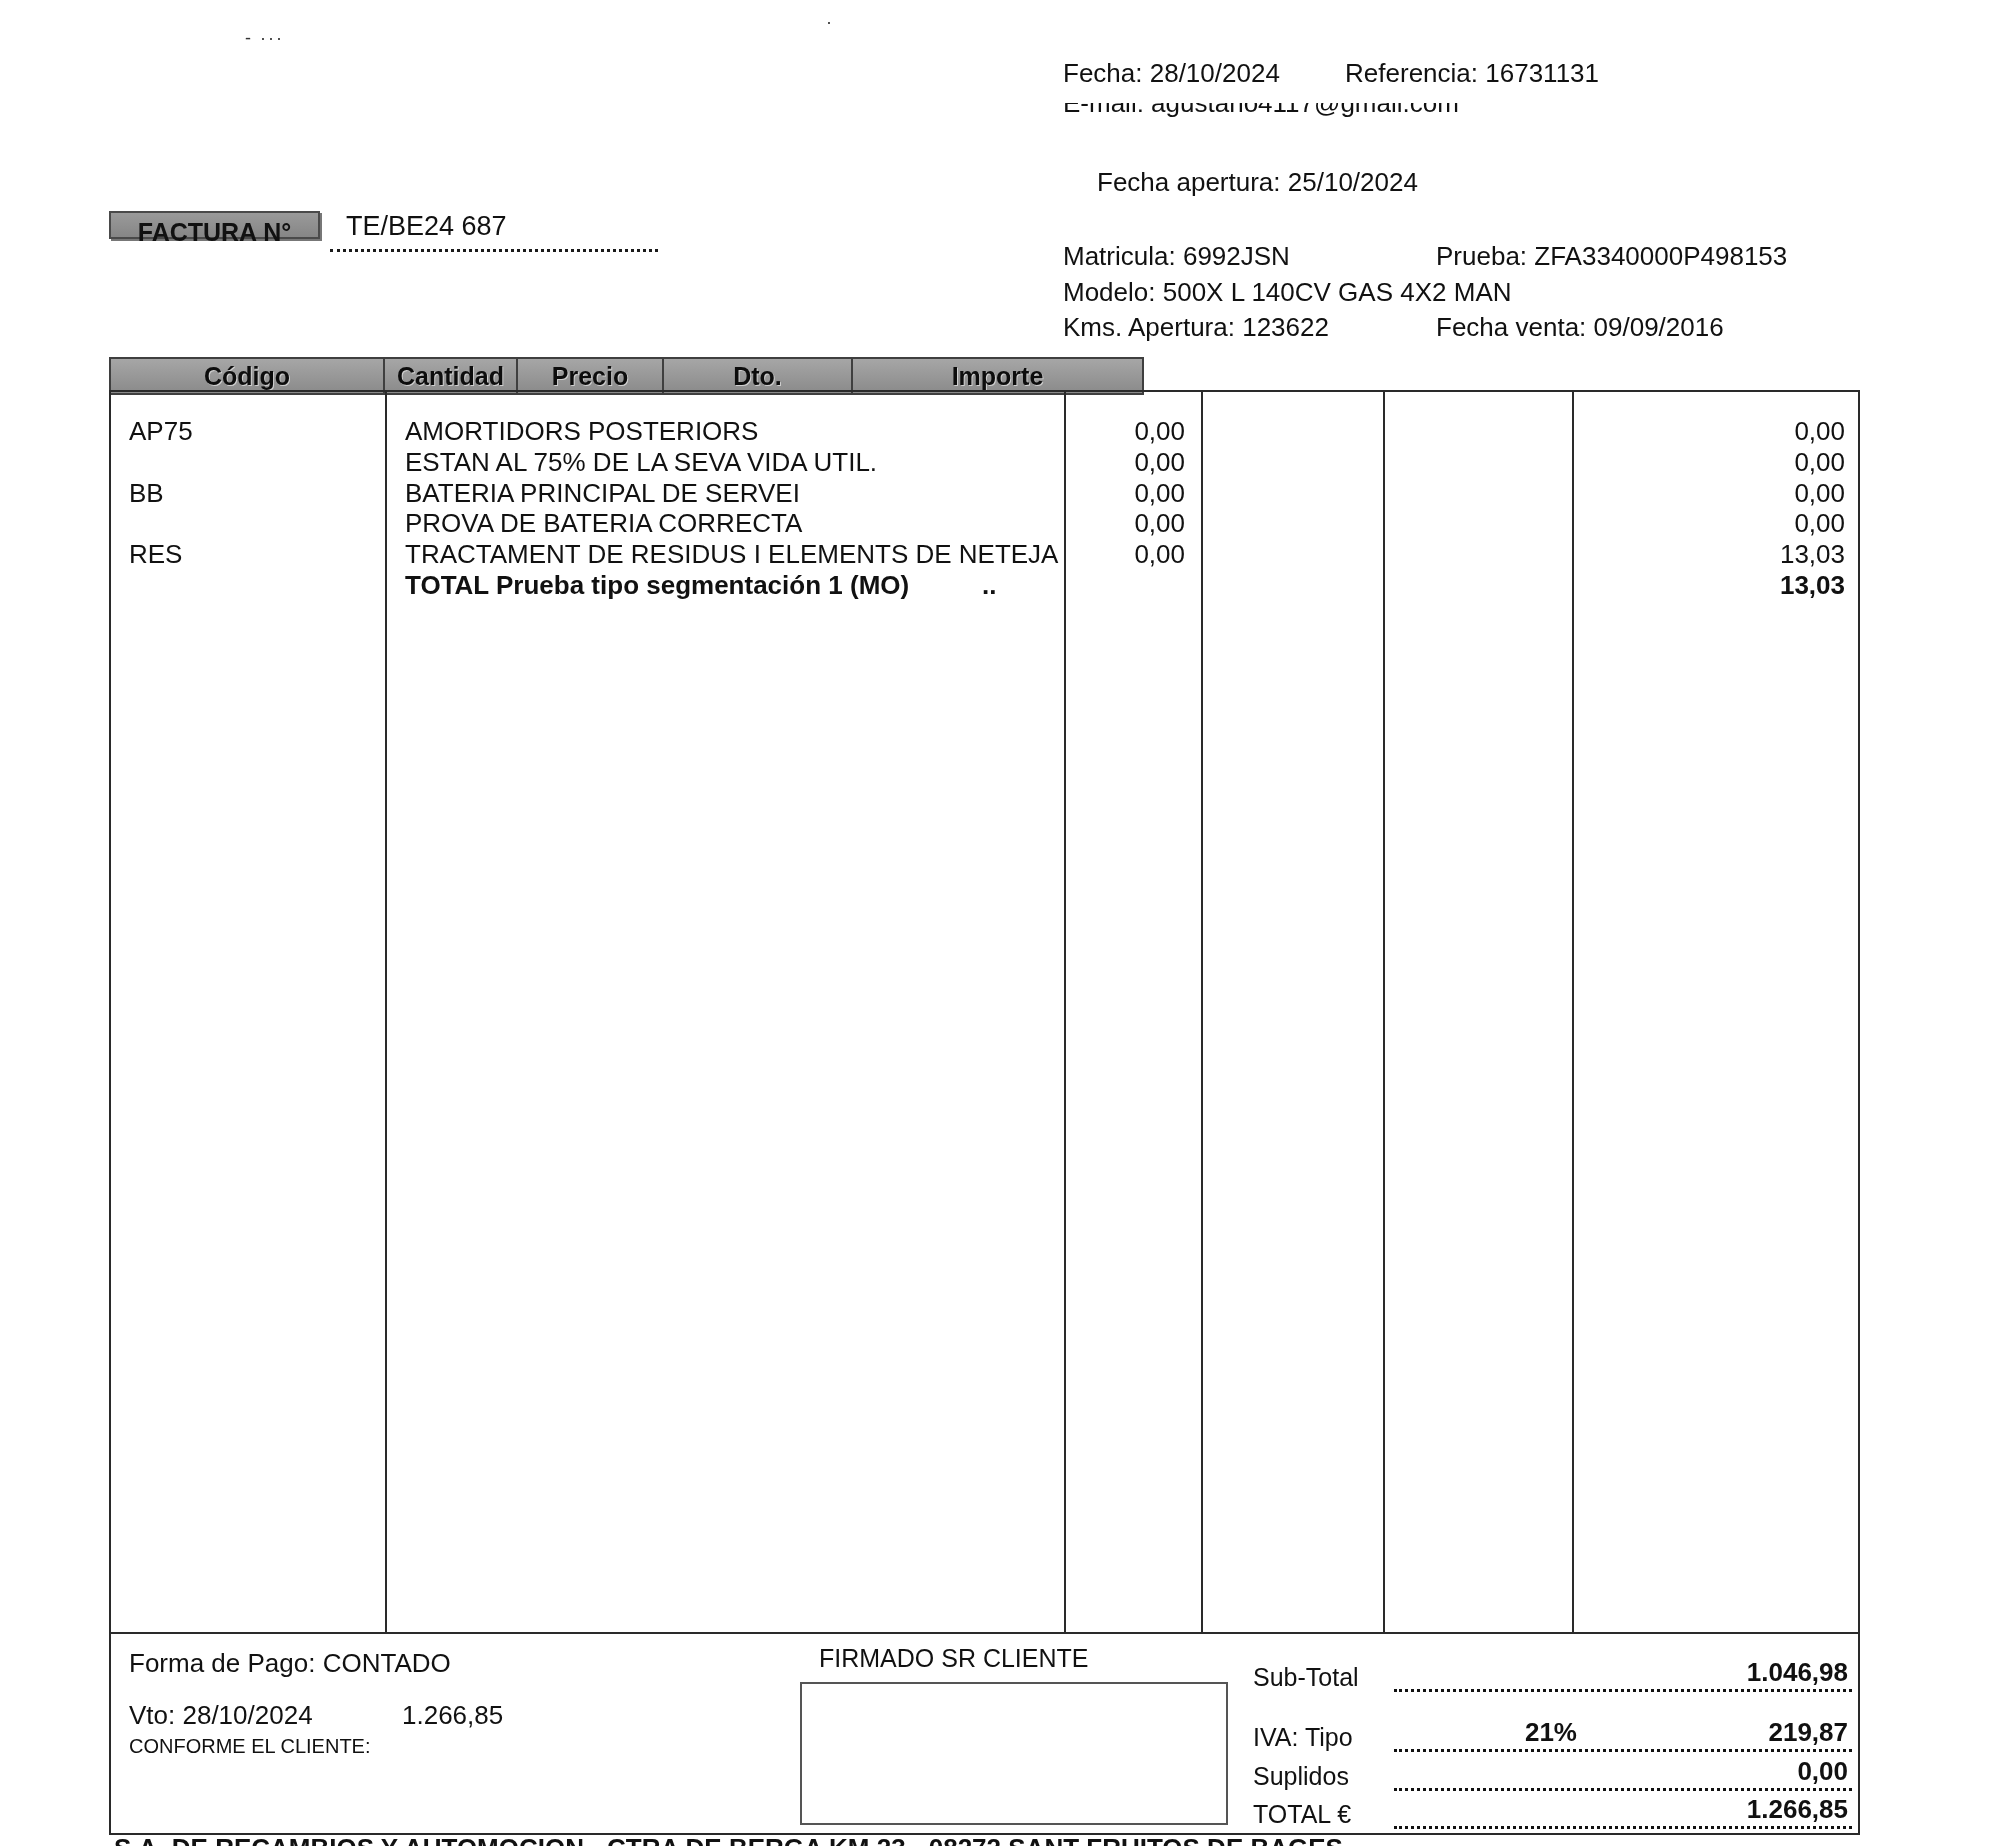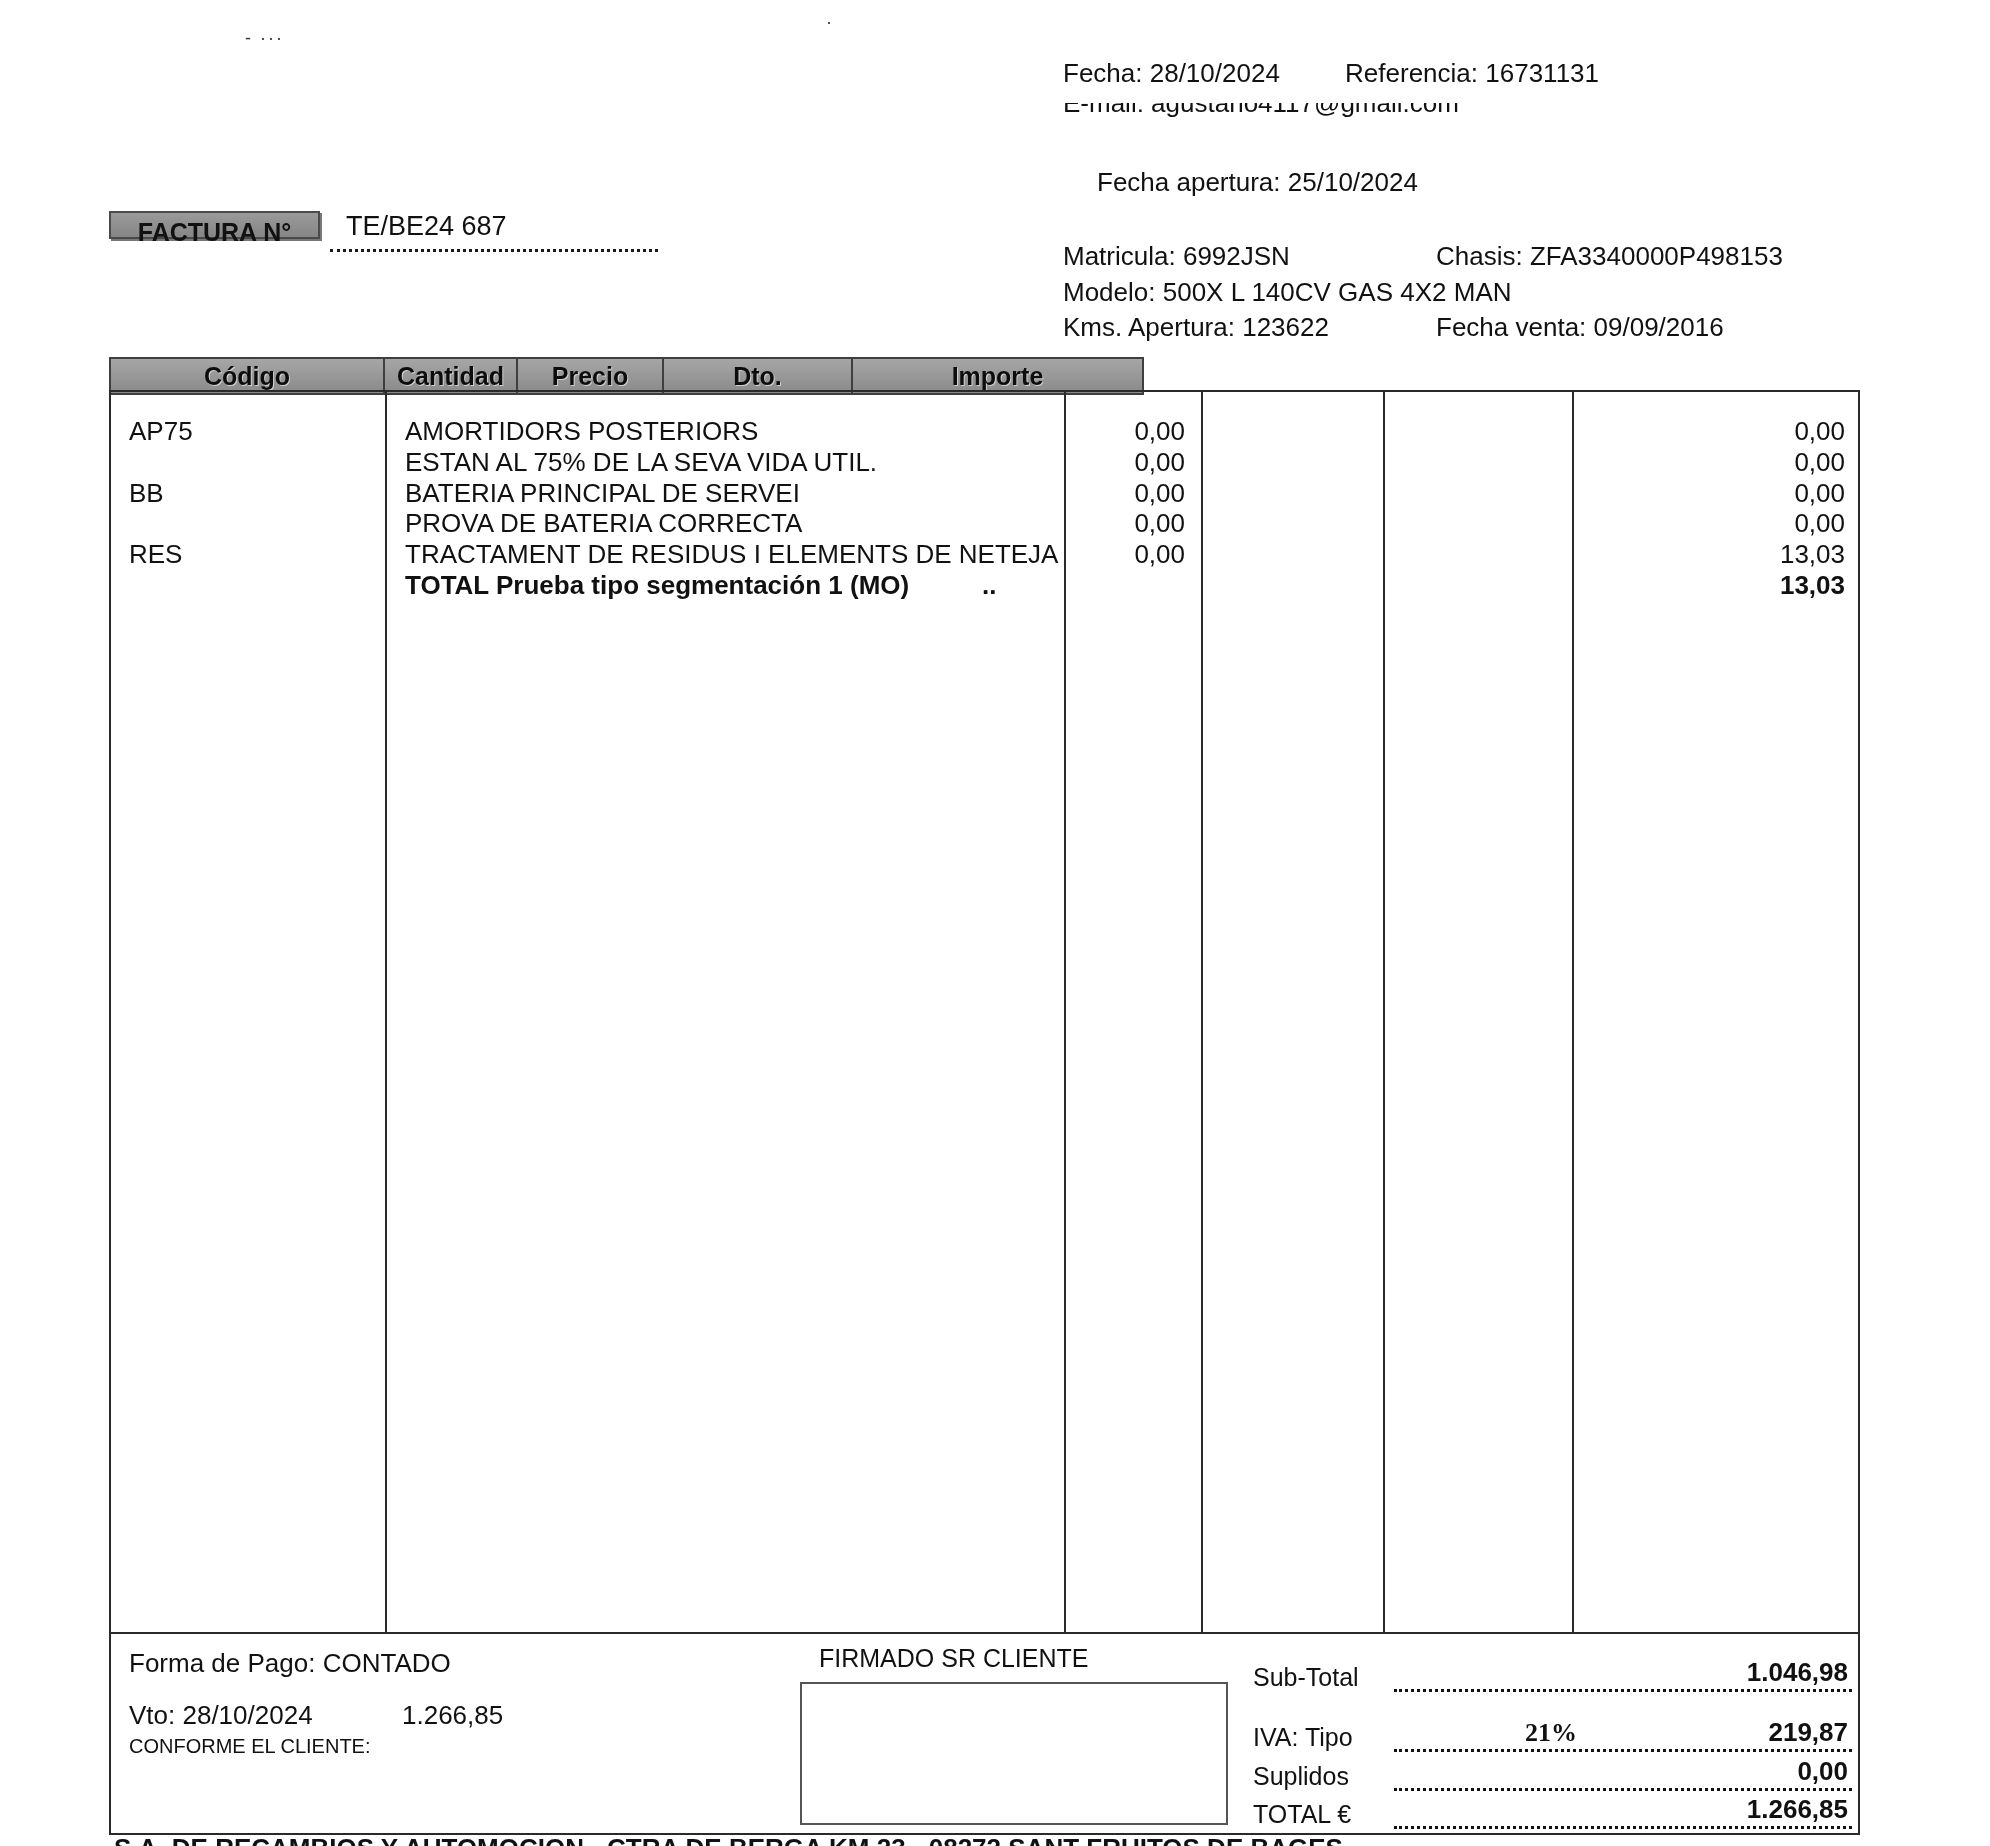--- a/index.html
+++ b/index.html
@@ -86,21 +86,21 @@
   .vto{left:18px;top:66px;}
   .vto-amount{left:291px;top:66px;}
   .conforme{left:18px;top:101px;font-size:20px;}
   .firmado{left:708px;top:10px;font-size:25px;}
   .sigbox{left:689px;top:48px;width:428px;height:143px;border:2px solid #555;box-sizing:border-box;}
   .total-row{position:absolute;left:1142px;width:599px;height:32px;display:flex;align-items:flex-end;}
   .t0{top:26px;}.t1{top:86px;}.t2{top:125px;justify-content:flex-end;}.t3{top:163px;}
   .total-label{width:141px;font-size:25px;white-space:nowrap;}
   .total-leader{flex:1;position:relative;height:32px;border-bottom:3px dotted #111;}
   .total-value{position:absolute;right:4px;bottom:1px;font-weight:bold;font-size:26px;white-space:nowrap;}
-  .total-mid{position:absolute;right:275px;bottom:1px;font-weight:bold;font-size:26px;white-space:nowrap;font-family:Liberation Serif, serif;}
+  .total-mid{position:absolute;right:275px;bottom:1px;font-weight:bold;font-size:26px;white-space:nowrap;}
 
   .company-line{left:114px;top:1833px;font-weight:bold;font-size:26px;}
 </style>
 </head>
 <body>
 
 <div class="page">
 
   <div class="artifact a1">- ···</div>
   <div class="artifact a2">·</div>
@@ -112,21 +112,21 @@
   <div class="abs email-clip">
     <span>E-mail: agustano4117@gmail.com</span>
   </div>
   <div class="abs apertura">Fecha apertura: 25/10/2024</div>
 
   <div class="abs factura-box">FACTURA N°</div>
   <div class="abs factura-num">TE/BE24  687</div>
   <div class="abs factura-dots"></div>
 
   <div class="abs matricula">Matricula: 6992JSN</div>
-  <div class="abs chasis">Chasis: ZFA3340000P498153</div>
+  <div class="abs chasis">Prueba: ZFA3340000P498153</div>
   <div class="abs modelo">Modelo: 500X L 140CV GAS 4X2 MAN</div>
   <div class="abs kms">Kms. Apertura: 123622</div>
   <div class="abs fventa">Fecha venta: 09/09/2016</div>
 
   <div class="thead">
     <div class="th th0">Código</div>
     <div class="th th2">Cantidad</div>
     <div class="th th3">Precio</div>
     <div class="th th4">Dto.</div>
     <div class="th th5">Importe</div>

